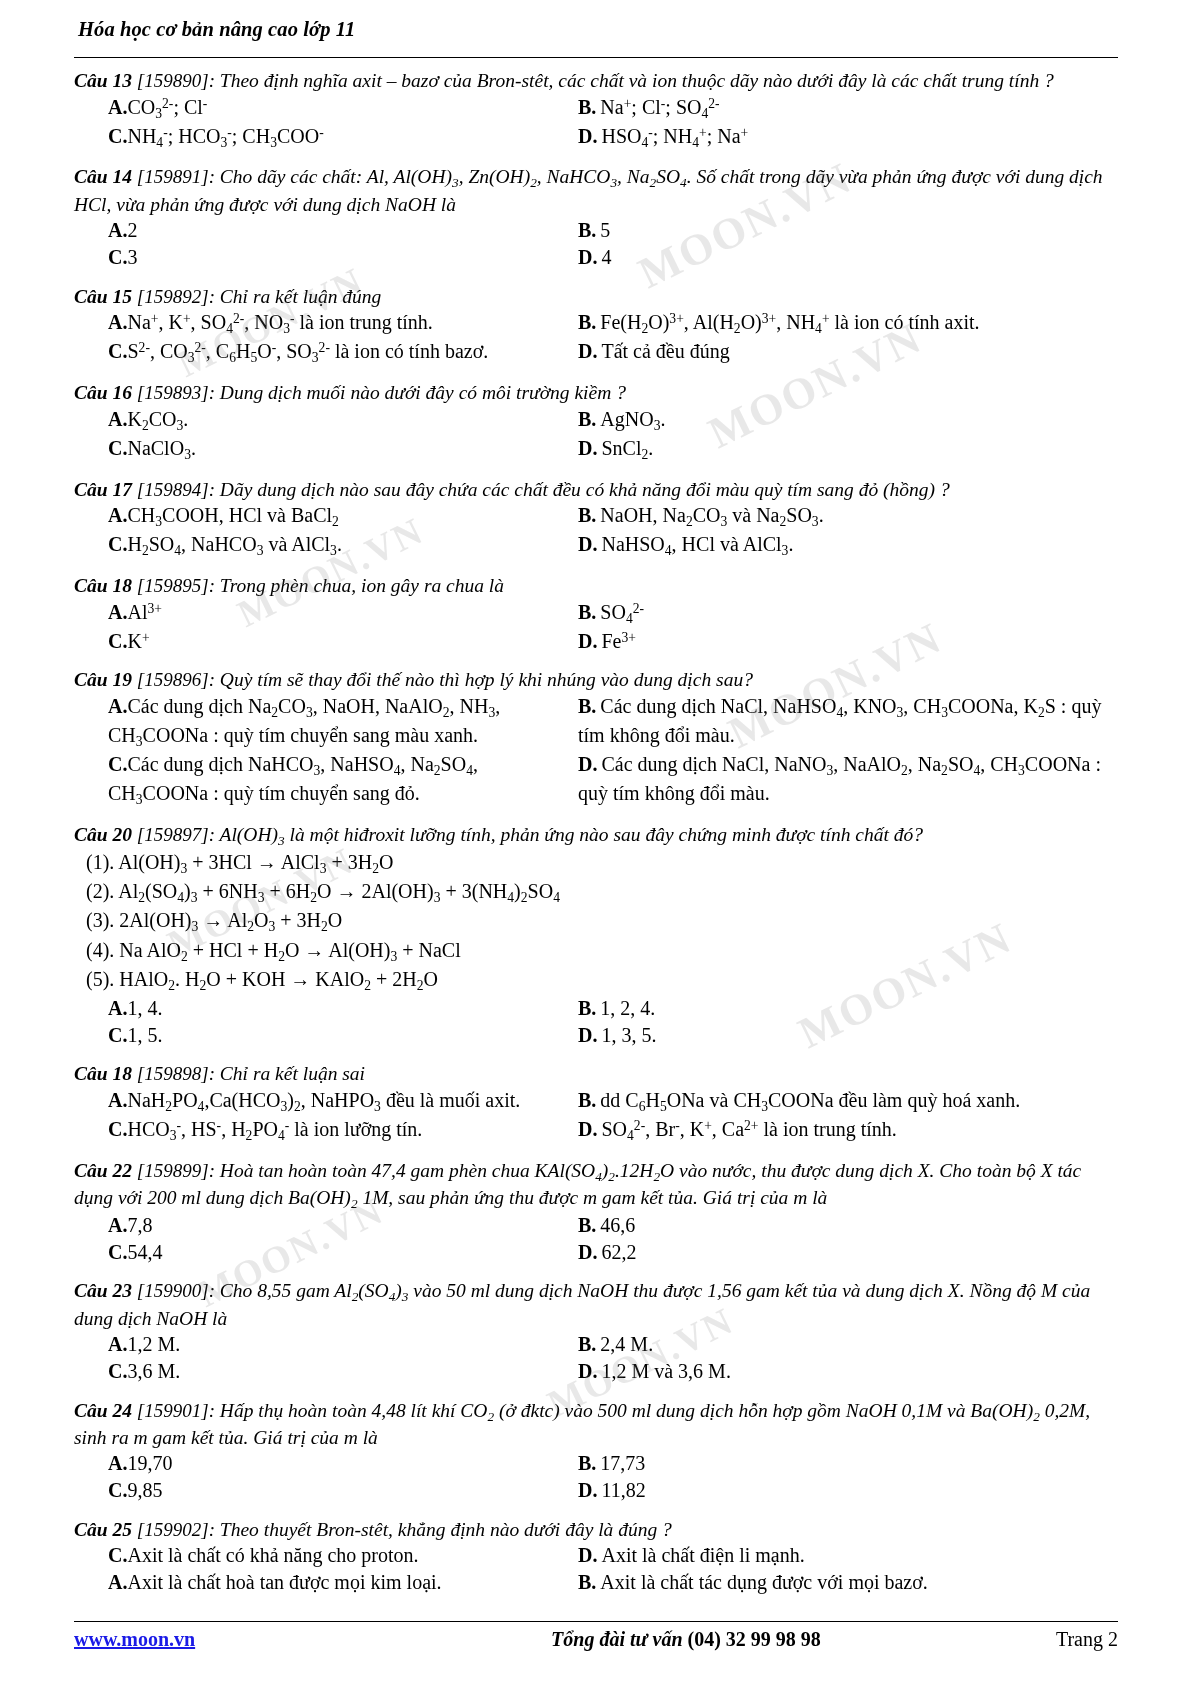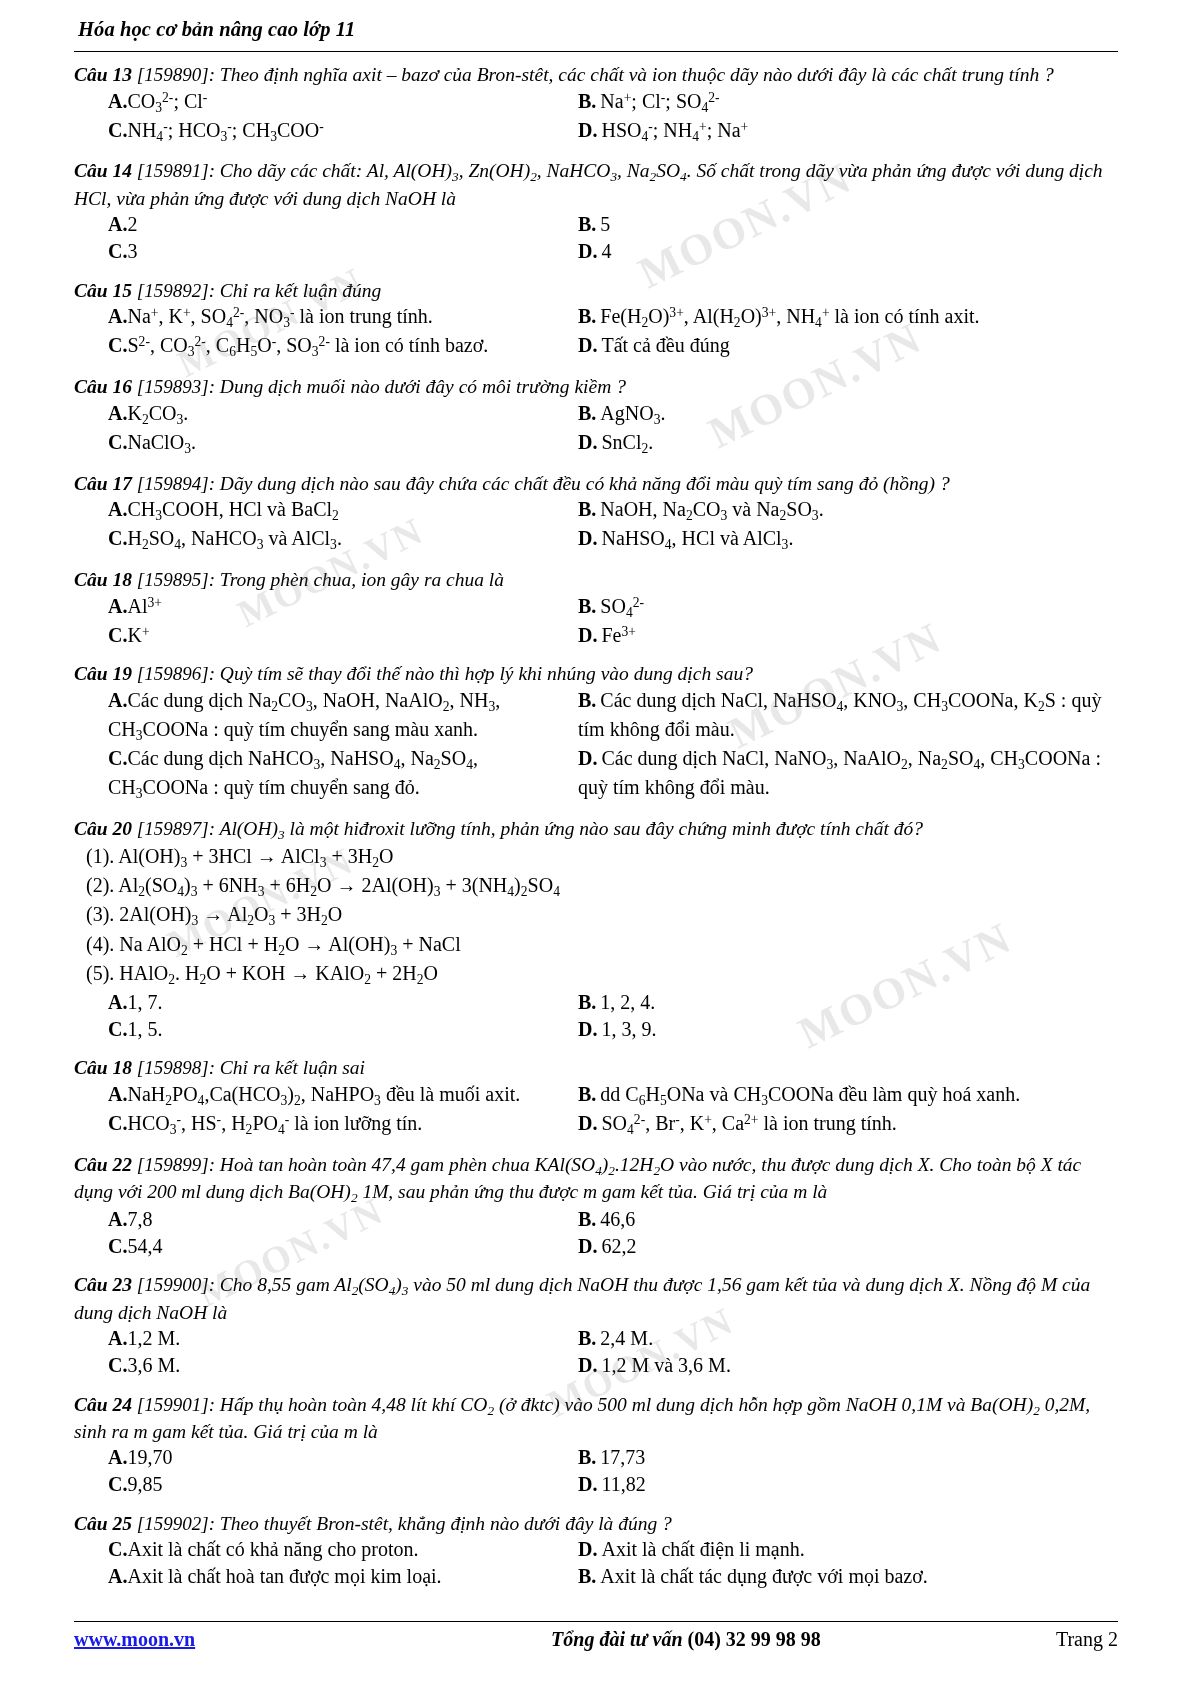--- a/index.html
+++ b/index.html
@@ -21,21 +21,21 @@
     height: 1685px;
     box-sizing: border-box;
     padding: 18px 74px 0 74px;
   }
   .header-title {
     font-family: "Liberation Serif", serif;
     font-style: italic;
     font-size: 20.5px;
     font-weight: 600;
     letter-spacing: .1px;
-    margin: 0 0 10px 4px;
+    margin: 0 0 16px 4px;
   }
   .hrule {
     border: none;
     border-top: 1.6px solid #000;
     margin: 2px 0 10px 0;
   }
   .q {
     margin: 0 0 2px 0;
   }
   .qhead {
@@ -244,26 +244,26 @@
       </div>
       <div class="q">
         <p class="qhead"><b>Câu 20</b> <span class="qcode">[159897]:</span> <span>Al(OH)<sub>3</sub> là một hiđroxit lưỡng tính, phản ứng nào sau đây chứng minh được tính chất đó?</span></p>
         <div class="eqline">(1). Al(OH)<sub>3</sub> + 3HCl → AlCl<sub>3</sub> + 3H<sub>2</sub>O</div>
         <div class="eqline">(2). Al<sub>2</sub>(SO<sub>4</sub>)<sub>3</sub> + 6NH<sub>3</sub> + 6H<sub>2</sub>O → 2Al(OH)<sub>3</sub> + 3(NH<sub>4</sub>)<sub>2</sub>SO<sub>4</sub></div>
         <div class="eqline">(3). 2Al(OH)<sub>3</sub> → Al<sub>2</sub>O<sub>3</sub> + 3H<sub>2</sub>O</div>
         <div class="eqline">(4).  Na AlO<sub>2</sub> + HCl + H<sub>2</sub>O → Al(OH)<sub>3</sub> + NaCl</div>
         <div class="eqline">(5). HAlO<sub>2</sub>. H<sub>2</sub>O + KOH → KAlO<sub>2</sub> + 2H<sub>2</sub>O</div>
         <div class="opts">
           <div class="optrow">
-            <div class="oa"><span class="optL">A.</span><span>1, 7.</span></div>
+            <div class="oa"><span class="optL">A.</span><span>1, 4.</span></div>
             <div class="ob"><span class="optLsp">B.</span><span>1, 2, 4.</span></div>
           </div>
           <div class="optrow">
             <div class="oa"><span class="optL">C.</span><span>1, 5.</span></div>
-            <div class="ob"><span class="optLsp">D.</span><span>1, 3, 9.</span></div>
+            <div class="ob"><span class="optLsp">D.</span><span>1, 3, 5.</span></div>
           </div>
         </div>
         <div class="spacer10"></div>
       </div>
       <div class="q">
         <p class="qhead"><b>Câu 18</b> <span class="qcode">[159898]:</span> <span>Chỉ ra kết luận sai</span></p>
         <div class="opts">
           <div class="optrow">
             <div class="oa"><span class="optL">A.</span><span>NaH<sub>2</sub>PO<sub>4</sub>,Ca(HCO<sub>3</sub>)<sub>2</sub>, NaHPO<sub>3</sub> đều là muối axit.</span></div>
             <div class="ob"><span class="optLsp">B.</span><span>dd C<sub>6</sub>H<sub>5</sub>ONa và CH<sub>3</sub>COONa đều làm quỳ hoá xanh.</span></div>

